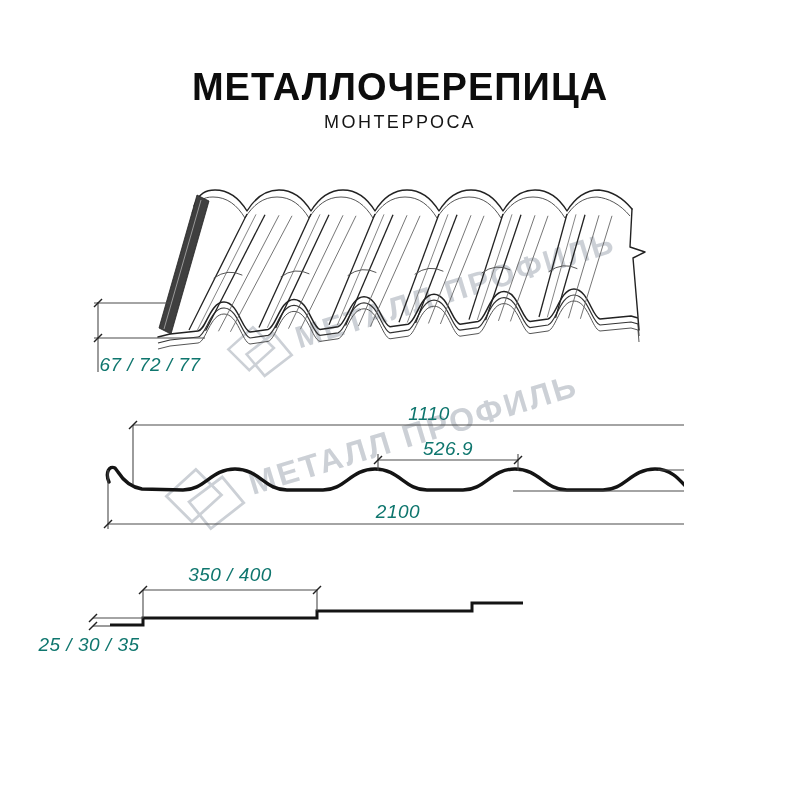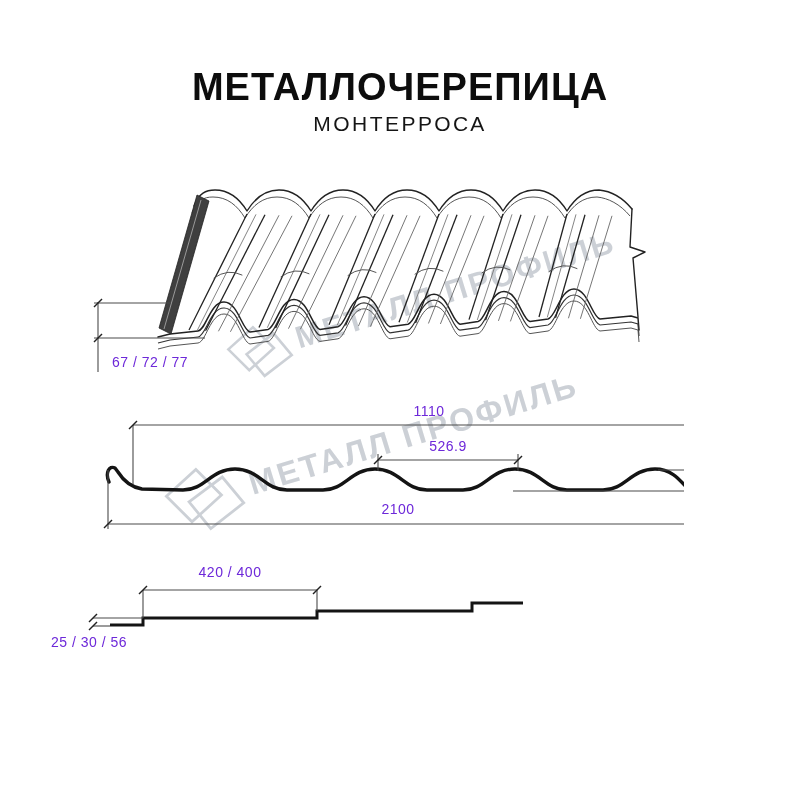--- a/index.html
+++ b/index.html
@@ -2,24 +2,24 @@
 <html><head>
 <meta charset="utf-8">
 <style>
   html,body{margin:0;padding:0;background:#ffffff;}
   .page{position:relative;width:684px;height:800px;background:#ffffff;
         font-family:"Liberation Sans", sans-serif;overflow:hidden;}
   .page-header{position:absolute;left:0;top:0;width:800px;text-align:center;}
   .page-title{margin:0;position:absolute;left:400px;top:66px;transform:translateX(-50%);
         font-size:38px;font-weight:800;letter-spacing:1px;color:#0d0d0d;white-space:nowrap;}
   .page-subtitle{margin:0;position:absolute;left:400px;top:112px;transform:translateX(-50%);
-        font-size:21px;font-weight:400;letter-spacing:2.5px;color:#151515;white-space:nowrap;}
+        font-size:18px;font-weight:400;letter-spacing:2.5px;color:#151515;white-space:nowrap;}
   svg.drawing{position:absolute;left:0;top:0;}
-  .dim-label{position:absolute;transform:translateX(-50%);font-size:14px;color:#6d28d9;
-        white-space:nowrap;letter-spacing:0.5px;}
+  .dim-label{position:absolute;transform:translateX(-50%);font-size:19px;color:#0f766e;
+        white-space:nowrap;letter-spacing:0.5px;font-style:italic;}
   .dim-label-vert{position:absolute;font-size:19px;color:#1d1d1d;white-space:nowrap;
         writing-mode:vertical-rl;transform:rotate(180deg);letter-spacing:0.5px;}
 </style>
 </head>
 <body>
 
 <div class="page">
 
   <div class="page-header">
     <h1 class="page-title">МЕТАЛЛОЧЕРЕПИЦА</h1>
@@ -152,15 +152,15 @@
         <line x1="313" y1="594" x2="321" y2="586"></line>
       </g>
     </g>
   </svg>
 
   <div class="dim-label" style="left:150px;top:354px;">67 / 72 / 77</div>
   <div class="dim-label" style="left:429px;top:403px;">1110</div>
   <div class="dim-label" style="left:448px;top:438px;">526.9</div>
   <div class="dim-label" style="left:398px;top:501px;">2100</div>
   <div class="dim-label-vert" style="left:700px;top:438px;">42</div>
-  <div class="dim-label" style="left:230px;top:564px;">420 / 400</div>
-  <div class="dim-label" style="left:89px;top:634px;">25 / 30 / 56</div>
+  <div class="dim-label" style="left:230px;top:564px;">350 / 400</div>
+  <div class="dim-label" style="left:89px;top:634px;">25 / 30 / 35</div>
 </div>
 
 </body></html>

